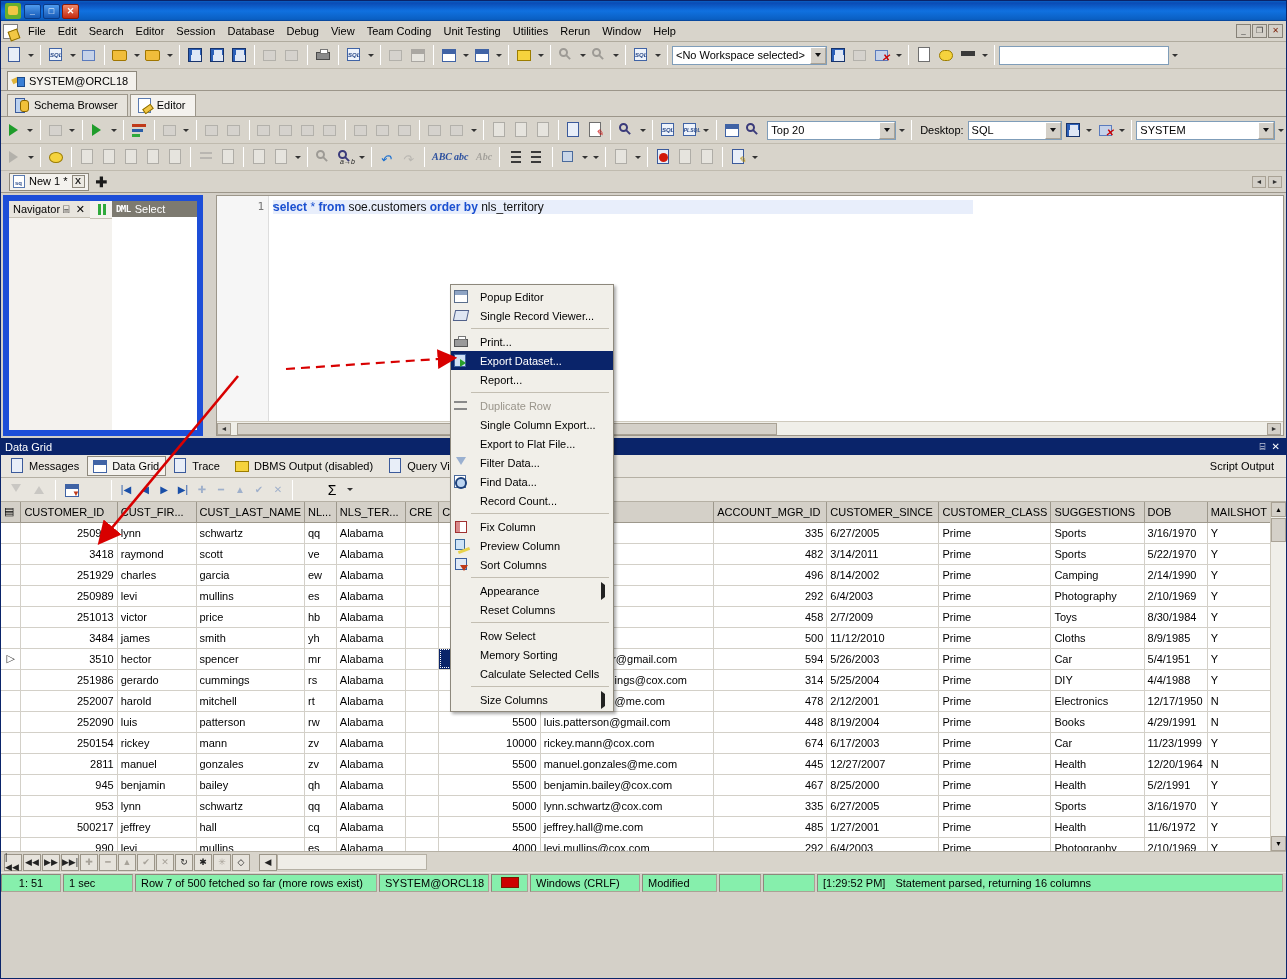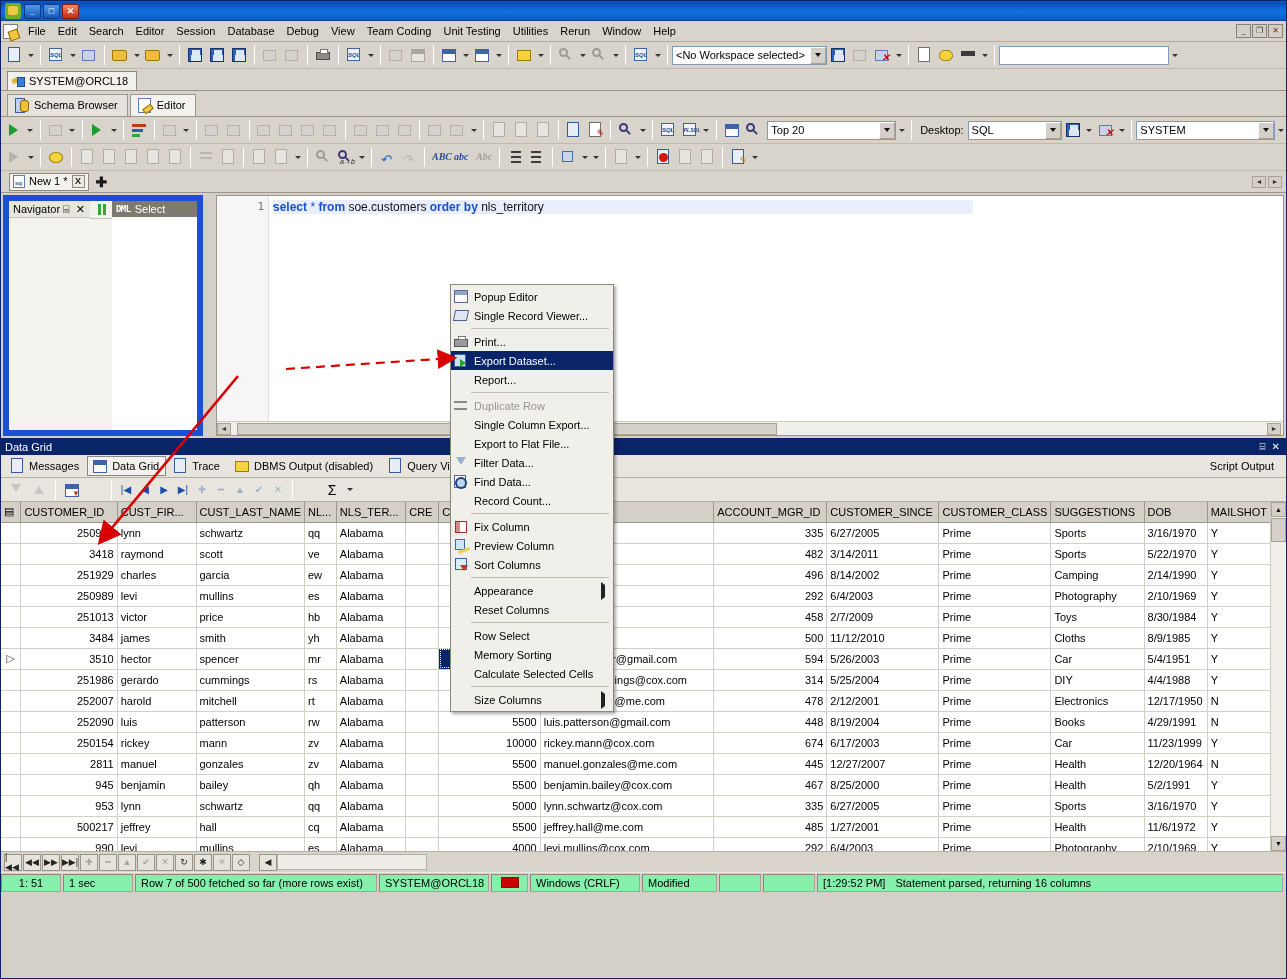--- a/index.html
+++ b/index.html
@@ -228,21 +228,21 @@
   .sb2 { border:1px solid #a9a295; height:17px; display:flex; align-items:center;
          padding:0 4px; margin-right:2px; color:#8f8a80; }
   .sb-flag { width:18px;height:11px;background:#cc0000;border:1px solid #7a1a00; }
 
   
   .ctxmenu {
     position:absolute; left:449px; top:283px; width:164px;
     background:#f1efe9; border:1px solid #8d887c; box-shadow:2px 2px 3px #00000055;
     padding:2px 0; font-size:11px; z-index:50;
   }
-  .ctx-item { display:flex; align-items:center; height:19px; padding:0 4px 0 2px; gap:4px; color:#000;}
+  .ctx-item { display:flex; align-items:center; height:19px; padding:0 4px 0 2px; gap:10px; color:#000;}
   .ctx-item.sel { background:#0a246a; color:#fff; }
   .ctx-item.disabled { color:#9a958b; }
   .ctx-icon { width:17px; height:16px; position:relative; flex:0 0 17px; }
   .ctx-label { flex:1; white-space:nowrap; }
   .ctx-sub::after { content:""; border-left:4px solid #222; border-top:3.5px solid transparent;
                     border-bottom:3.5px solid transparent; margin-left:auto; }
   .ctx-sep { height:1px; background:#c3beb2; margin:3px 4px 3px 20px; }
 
   .ci-popup{position:absolute;left:1px;top:1px;width:14px;height:13px;background:#fff;border:1px solid #5a6e8c;}
   .ci-popup i{position:absolute;left:0;top:0;right:0;height:4px;background:#8ea4c4;}

